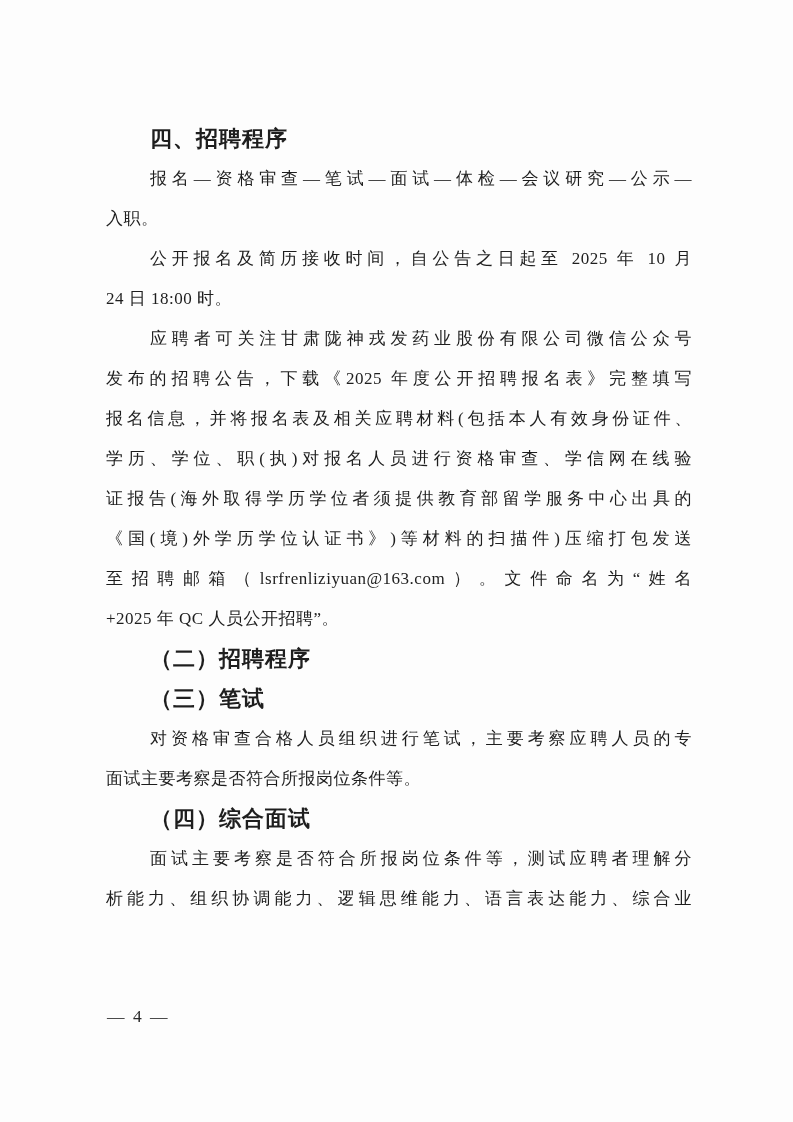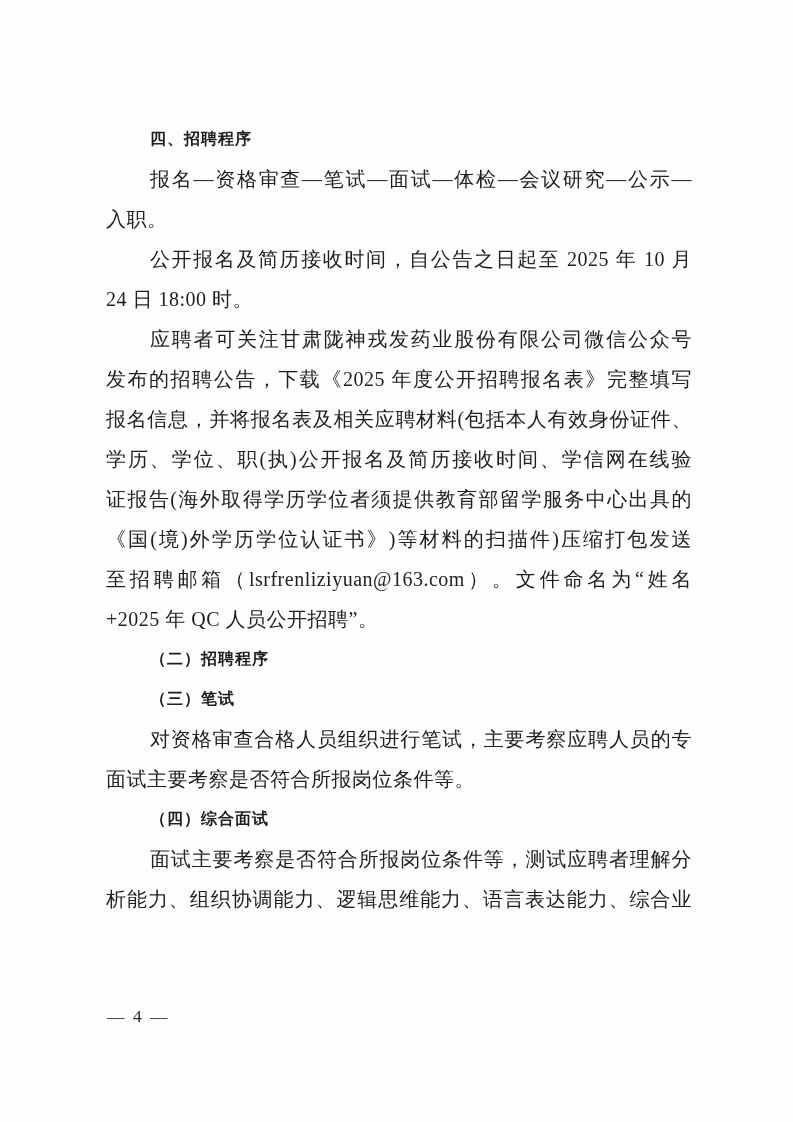--- a/index.html
+++ b/index.html
@@ -14,36 +14,36 @@
   }
   .content {
     position: absolute;
     left: 106px;
     top: 119px;
     width: 586px;
   }
   .ln {
     height: 40px;
     line-height: 40px;
-    font-size: 20px;
+    font-size: 17px;
     overflow: hidden;
     text-align: left;
     letter-spacing: 0.5px;
   }
   .ln.just {
     text-align: justify;
     text-align-last: justify;
   }
   .ln.ind {
     text-indent: 44px;
   }
   .ln.h {
     font-family: "Liberation Sans", "DejaVu Sans", sans-serif;
     font-weight: 700;
-    font-size: 16px;
+    font-size: 22px;
     letter-spacing: 1px;
   }
   .pagenum {
     position: absolute;
     left: 107px;
     top: 1006px;
     font-size: 17.5px;
     letter-spacing: 2px;
     color: #2a2a2a;
   }
@@ -54,21 +54,21 @@
 <div class="page">
   <div class="content">
     <div class="ln h ind">四、招聘程序</div>
     <div class="ln ind just">报名—资格审查—笔试—面试—体检—会议研究—公示—</div>
     <div class="ln">入职。</div>
     <div class="ln ind just">公开报名及简历接收时间，自公告之日起至 2025 年 10 月</div>
     <div class="ln">24 日 18:00 时。</div>
     <div class="ln ind just">应聘者可关注甘肃陇神戎发药业股份有限公司微信公众号</div>
     <div class="ln just">发布的招聘公告，下载《2025 年度公开招聘报名表》完整填写</div>
     <div class="ln just">报名信息，并将报名表及相关应聘材料(包括本人有效身份证件、</div>
-    <div class="ln just">学历、学位、职(执)公开报名及简历接收时间、学信网在线验</div>
+    <div class="ln just">学历、学位、职(执)对报名人员进行资格审查、学信网在线验</div>
     <div class="ln just">证报告(海外取得学历学位者须提供教育部留学服务中心出具的</div>
     <div class="ln just">《国(境)外学历学位认证书》)等材料的扫描件)压缩打包发送</div>
     <div class="ln just">至招聘邮箱（lsrfrenliziyuan@163.com）。文件命名为“姓名</div>
     <div class="ln">+2025 年 QC 人员公开招聘”。</div>
     <div class="ln h ind">（二）招聘程序</div>
     <div class="ln h ind">（三）笔试</div>
     <div class="ln ind just">对资格审查合格人员组织进行笔试，主要考察应聘人员的专</div>
     <div class="ln">面试主要考察是否符合所报岗位条件等。</div>
     <div class="ln h ind">（四）综合面试</div>
     <div class="ln ind just">面试主要考察是否符合所报岗位条件等，测试应聘者理解分</div>

